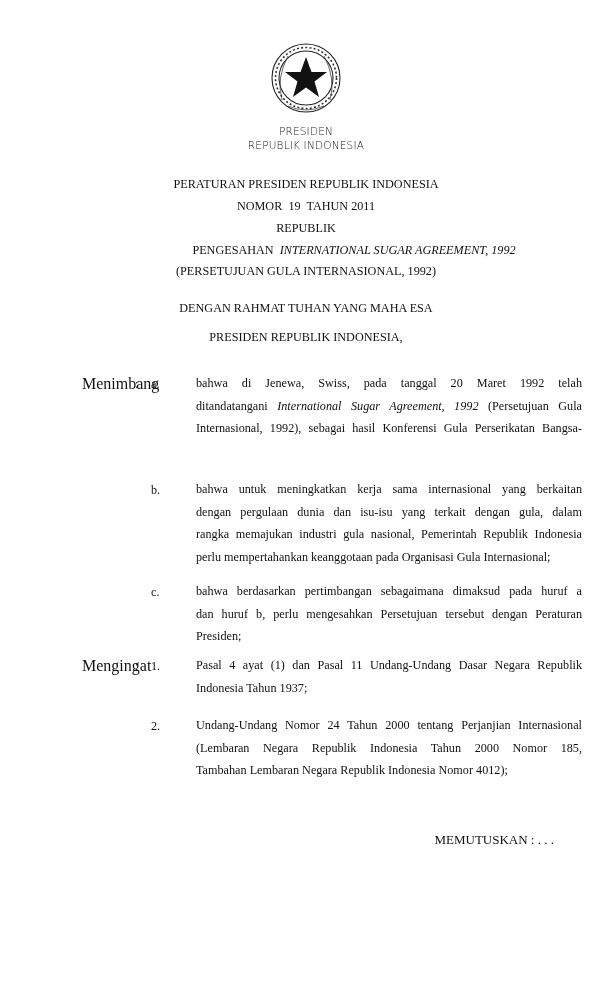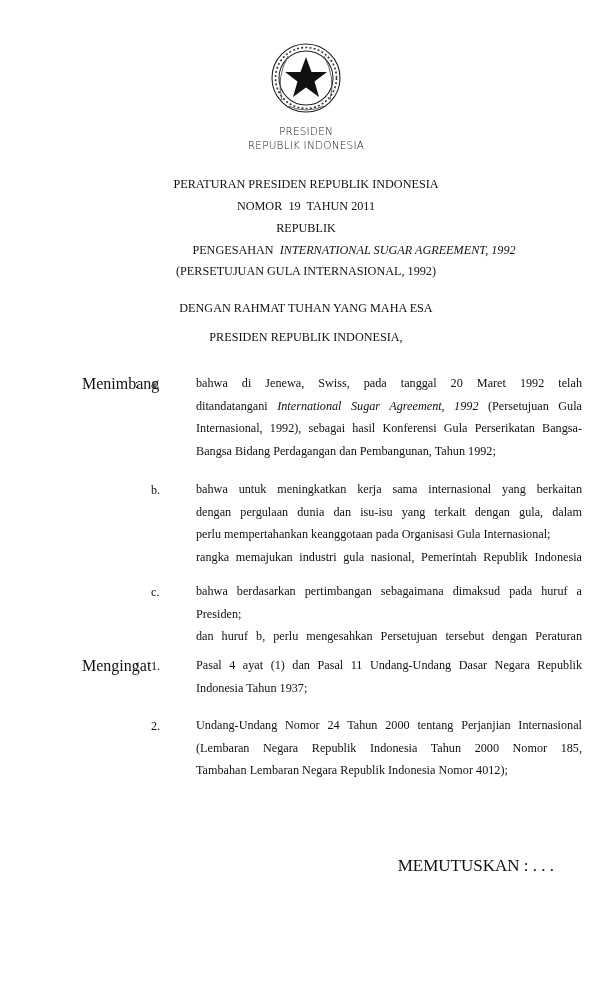--- a/index.html
+++ b/index.html
@@ -43,21 +43,21 @@
       position: absolute; left: 151px; font-size: 12.2px; line-height: 14px;
     }
     .item-text {
       position: absolute; left: 168px; width: 386px;
       font-size: 12.2px; line-height: 22.5px;
       text-align: justify; text-align-last: left; margin-left: 28px;
     }
     .item-text .ln { display: block; text-align: justify; text-align-last: justify; }
     .item-text .ln.last { text-align-last: left; }
     .footer-next {
-      position: absolute; right: 58px; top: 832px; font-size: 17px; margin-top: 24px;
+      position: absolute; right: 58px; top: 832px; font-size: 13px;
     }
   </style>
 </head>
 <body>
 
 <div class="emblem">
   <svg width="76" height="80" viewBox="0 0 76 80">
     <g fill="none" stroke="#222" stroke-width="1.1">
       <circle cx="38" cy="38" r="34"></circle>
       <circle cx="38" cy="38" r="27"></circle>
@@ -92,36 +92,35 @@
 <div class="center-line l7">PRESIDEN REPUBLIK INDONESIA,</div>
 
 <div class="section-label" style="top:377px">Menimbang</div>
 <div class="colon" style="top:377px">:</div>
 
 <div class="item-marker" style="top:377px">a.</div>
 <div class="item-text" style="top:372px">
   <span class="ln">bahwa di Jenewa, Swiss, pada tanggal 20 Maret 1992 telah</span>
   <span class="ln"><span>ditandatangani </span><i>International Sugar Agreement, 1992</i><span> (Persetujuan Gula</span></span>
   <span class="ln">Internasional, 1992), sebagai hasil Konferensi Gula Perserikatan Bangsa-</span>
-  <span class="ln last">Bangsa Bidang Perdagangan dan Pembangunan, Tahun 1992;</span>
 </div>
 
 <div class="item-marker" style="top:483px">b.</div>
 <div class="item-text" style="top:478px">
   <span class="ln">bahwa untuk meningkatkan kerja sama internasional yang berkaitan</span>
   <span class="ln">dengan pergulaan dunia dan isu-isu yang terkait dengan gula, dalam</span>
+  <span class="ln">rangka memajukan industri gula nasional, Pemerintah Republik Indonesia</span>
   <span class="ln last">perlu mempertahankan keanggotaan pada Organisasi Gula Internasional;</span>
-  <span class="ln">rangka memajukan industri gula nasional, Pemerintah Republik Indonesia</span>
 </div>
 
 <div class="item-marker" style="top:585px">c.</div>
 <div class="item-text" style="top:580px">
   <span class="ln">bahwa berdasarkan pertimbangan sebagaimana dimaksud pada huruf a</span>
+  <span class="ln">dan huruf b, perlu mengesahkan Persetujuan tersebut dengan Peraturan</span>
   <span class="ln last">Presiden;</span>
-  <span class="ln">dan huruf b, perlu mengesahkan Persetujuan tersebut dengan Peraturan</span>
 </div>
 
 <div class="section-label" style="top:659px">Mengingat</div>
 <div class="colon" style="top:659px">:</div>
 
 <div class="item-marker" style="top:659px">1.</div>
 <div class="item-text" style="top:654px">
   <span class="ln">Pasal 4 ayat (1) dan Pasal 11 Undang-Undang Dasar Negara Republik</span>
   <span class="ln last">Indonesia Tahun 1937;</span>
 </div>

